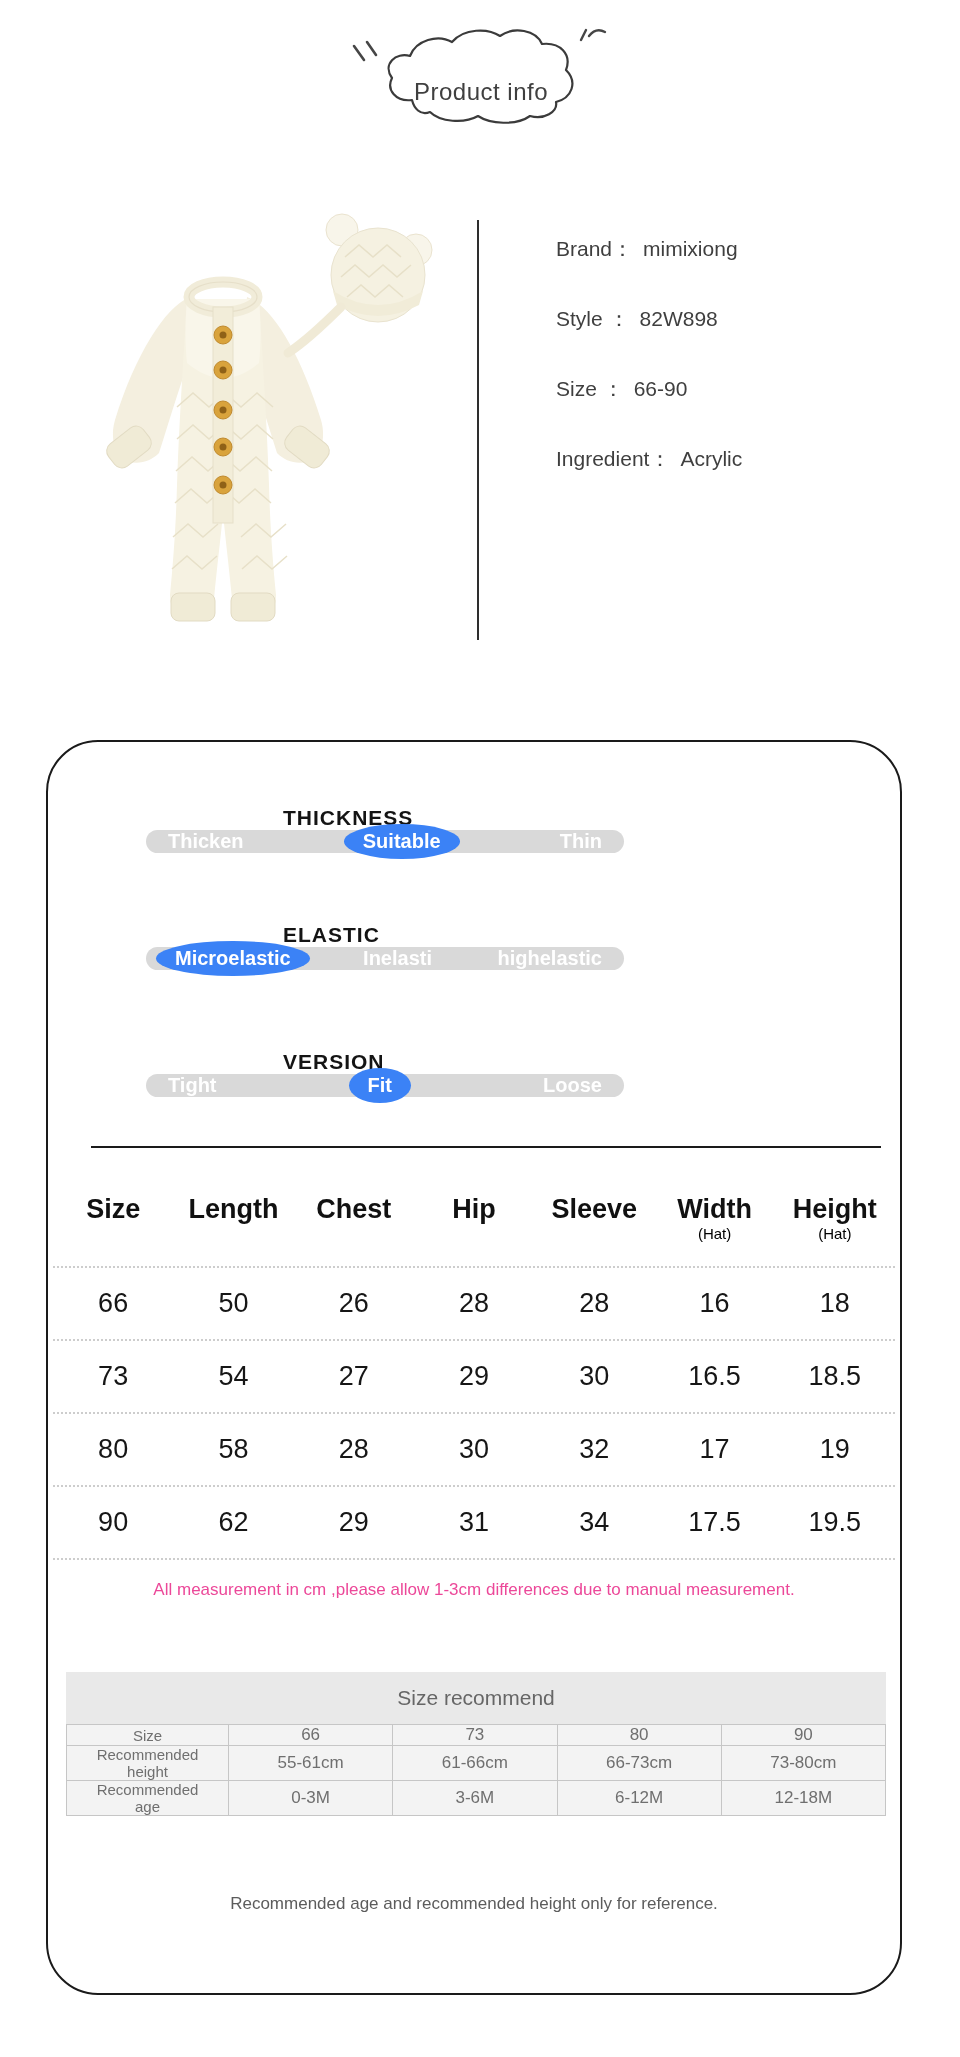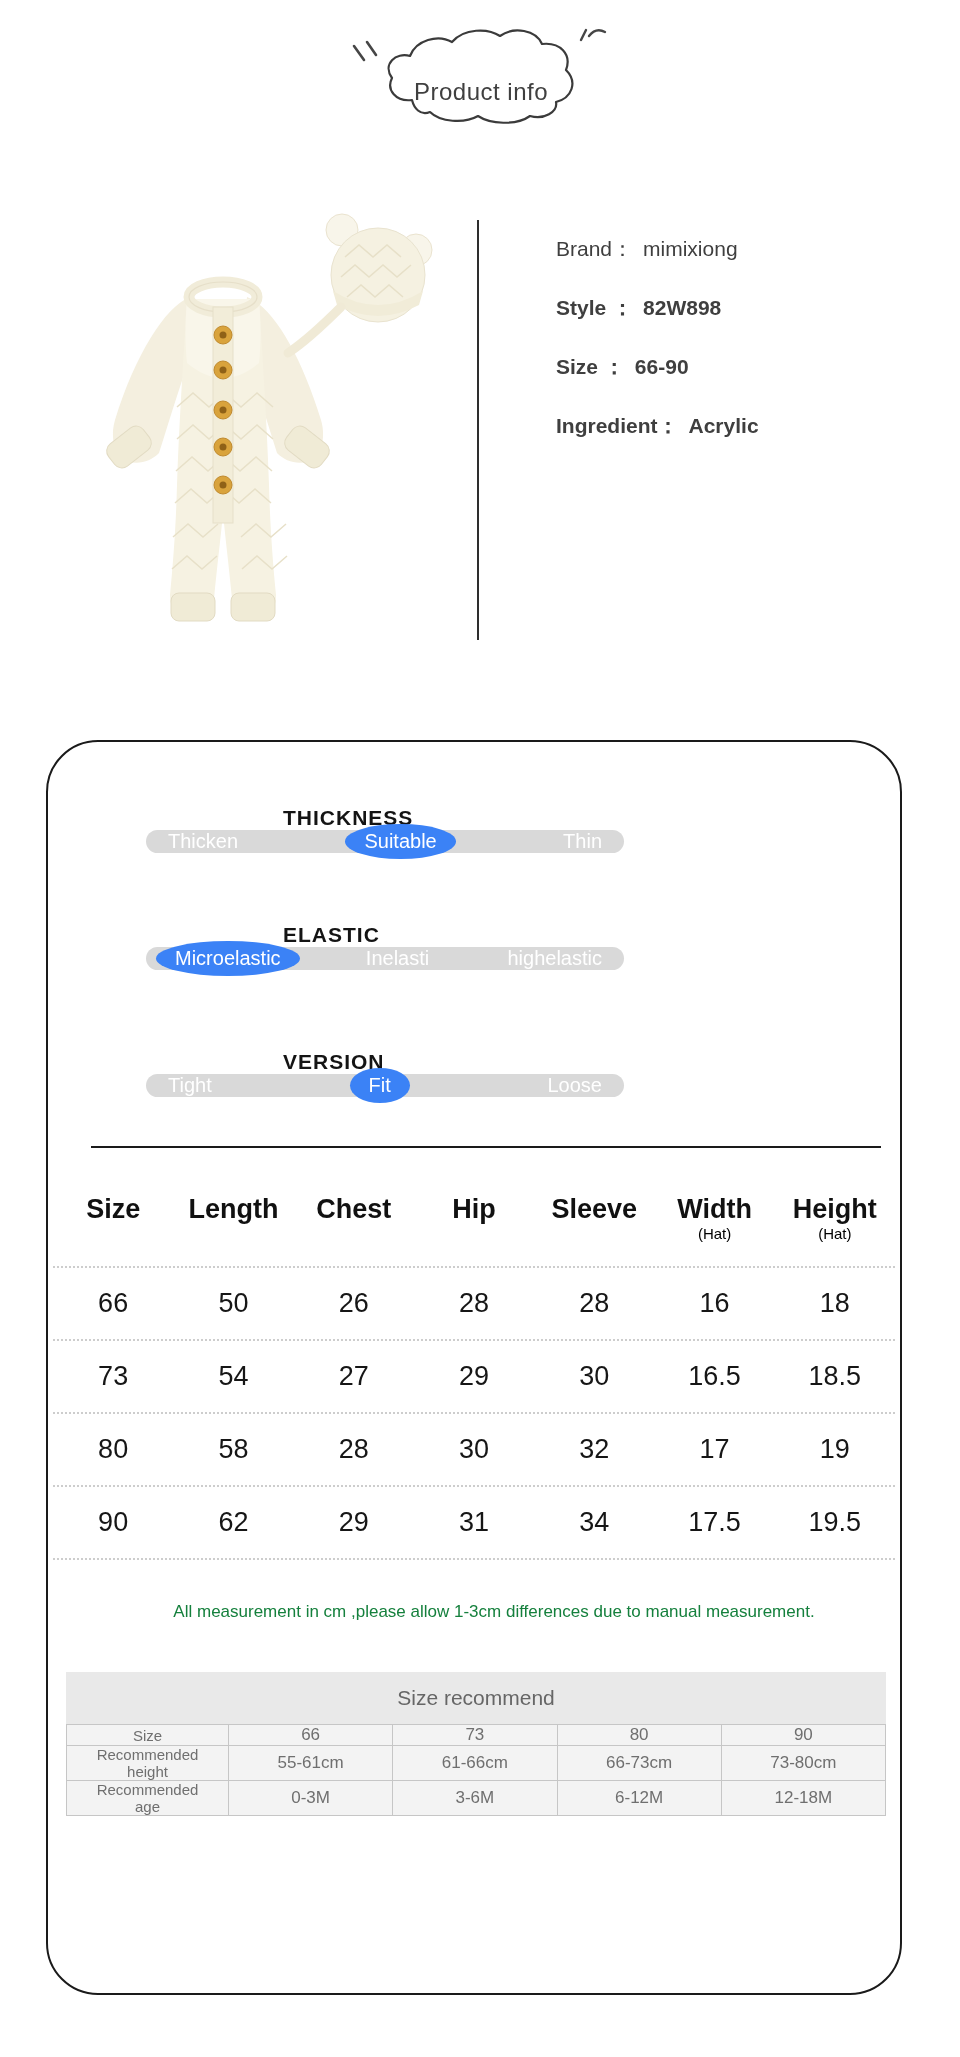--- a/index.html
+++ b/index.html
@@ -9,51 +9,51 @@
   
   .cloud-svg{position:absolute;left:340px;top:18px;}
   .bubble-text{position:absolute;left:386px;top:78px;width:190px;text-align:center;
                font-size:24px;color:#3f3f3f;letter-spacing:.5px;}
 
   
   .photo-svg{position:absolute;left:75px;top:195px;}
   .v-divider{position:absolute;left:477px;top:220px;width:2px;height:420px;background:#2e2e2e;}
   .specs{position:absolute;left:556px;top:236px;width:380px;}
   .spec{display:flex;font-size:21px;line-height:26px;color:#3f3f3f;}
-  .spec + .spec{margin-top:33px;font-weight:bold;}
+  .spec + .spec{margin-top:44px;}
   .spec-label{white-space:pre;margin-right:10px;}
   .spec-value span{display:block;}
 
   
   .panel{position:absolute;left:46px;top:740px;width:856px;height:1255px;
          border:2px solid #1a1a1a;border-radius:52px;box-sizing:border-box;background:#fff;}
 
   .attr-row{position:absolute;left:98px;height:44px;display:flex;align-items:center;flex-direction:column;}
   .attr-row.r1{top:64px;} .attr-row.r2{top:181px;} .attr-row.r3{top:308px;}
   .attr-label{width:204px;font-size:21px;font-weight:600;letter-spacing:1px;color:#141414;}
   .attr-bar{width:478px;height:30px;border-radius:15px;background:#d9d9d9;
             display:flex;align-items:center;justify-content:space-between;
-            padding:0 22px;box-sizing:border-box;}
+            padding:0 22px;box-sizing:border-box;font-weight:bold;}
   .opt{font-size:20px;color:#ffffff;white-space:nowrap;}
   .opt.selected{background:#3b82f6;border-radius:50%;padding:6px 19px;margin:-6px -12px;}
 
   .sep-line{position:absolute;top:404px;left:43px;width:790px;height:2px;background:#1a1a1a;}
 
   
   .size-grid{position:absolute;top:443px;left:5px;right:5px;}
   .sg-head,.sg-row{display:grid;grid-template-columns:repeat(7,1fr);}
   .sg-head{height:83px;border-bottom:2px dotted #cdcdcd;box-sizing:border-box;}
   .sg-hcell{text-align:center;padding-top:8px;}
   .sg-hlabel{display:block;font-size:27px;line-height:32px;font-weight:bold;color:#111;}
   .sg-hsub{display:block;font-size:15px;line-height:17px;color:#000000;}
   .sg-row{height:73px;border-bottom:2px dotted #cdcdcd;box-sizing:border-box;align-items:center;}
   .sg-cell{text-align:center;font-size:27px;color:#161616;}
 
-  .measure-note{position:absolute;top:860px;left:0;width:100%;text-align:center;
-                font-size:17px;color:#15803d;padding-left:20px;}
+  .measure-note{position:absolute;top:838px;left:0;width:100%;text-align:center;
+                font-size:17px;color:#ec4899;}
 
   
   .recommend{position:absolute;top:930px;left:18px;width:820px;}
   .rec-title{height:52px;background:#e9e9e9;display:flex;align-items:center;justify-content:center;
              font-size:21px;color:#666;text-align:center;}
   .rec-grid{display:grid;grid-template-columns:162px repeat(4,1fr);
             border-top:1px solid #c6c6c6;border-left:1px solid #c6c6c6;}
   .rec-cell{border-right:1px solid #c6c6c6;border-bottom:1px solid #c6c6c6;background:#f3f3f3;
             display:flex;align-items:center;justify-content:center;text-align:center;
             font-size:17px;color:#6f6f6f;box-sizing:border-box;}
@@ -288,15 +288,16 @@
         <div class="rec-cell row-b">73-80cm</div>
 
         <div class="rec-cell lab row-c">Recommended age</div>
         <div class="rec-cell row-c">0-3M</div>
         <div class="rec-cell row-c">3-6M</div>
         <div class="rec-cell row-c">6-12M</div>
         <div class="rec-cell row-c">12-18M</div>
       </div>
     </div>
 
+    <div class="footnote">Recommended age and recommended height only for reference.</div>
 
   </div>
 </div>
 
 </body></html>

